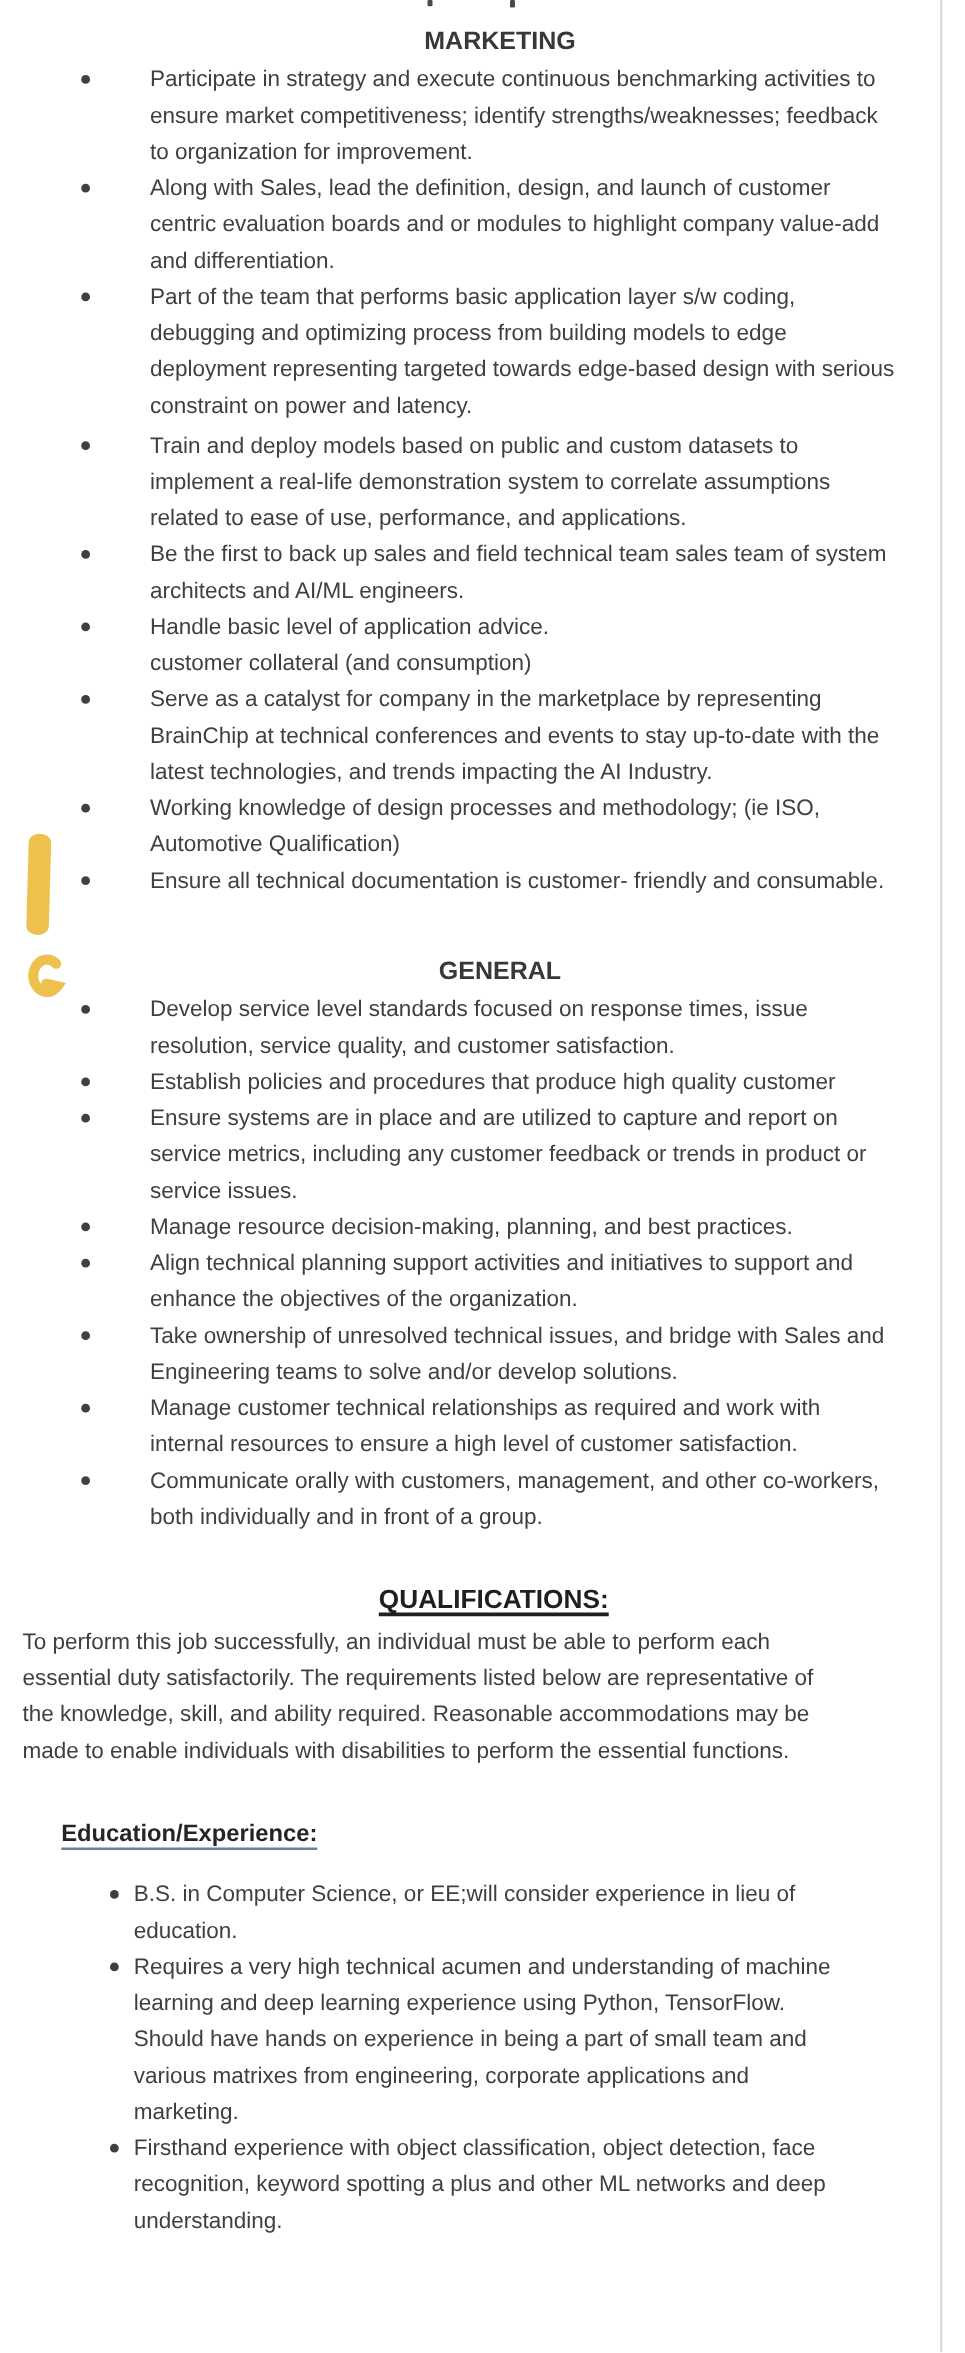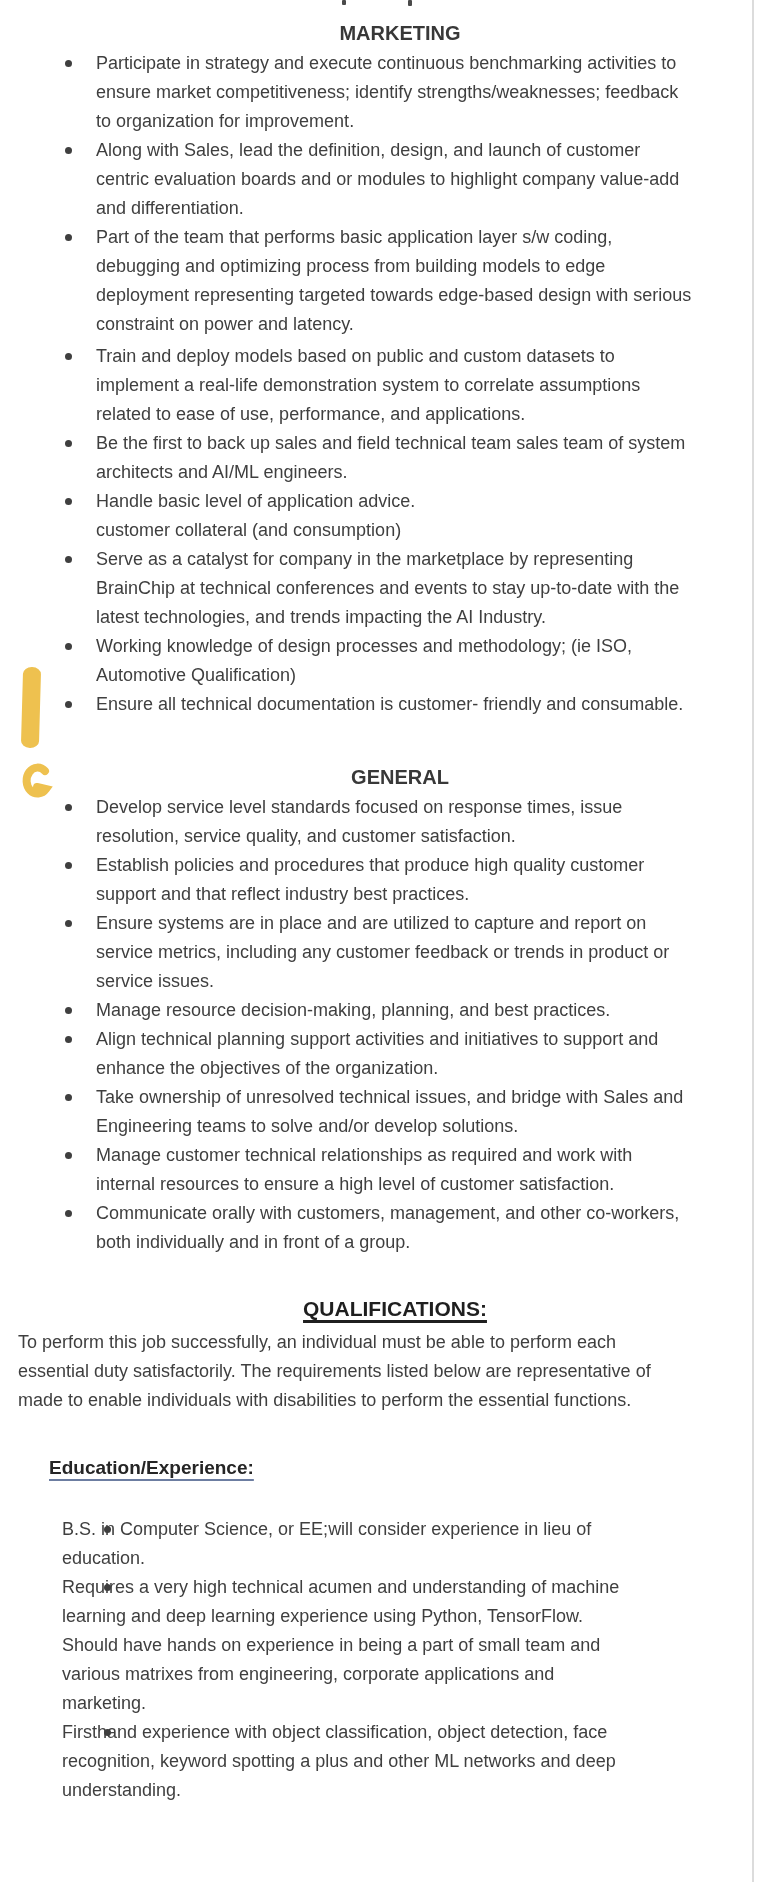--- a/index.html
+++ b/index.html
@@ -30,37 +30,37 @@
   }
   h3.m-marketing{margin-top:20px;}
   h3.m-sales{margin-top:11px;}
   h3.m-general{margin-top:45px;}
   h2.top{
     margin:38px 0 0 18px;padding:0;
     font-size:21px;line-height:28px;font-weight:bold;color:#1f1f1f;
     text-decoration:underline;text-decoration-thickness:2.5px;text-underline-offset:4px;text-align:center;
   }
   h4.sub{
-    margin:40px 0 18px 49px;padding:0;
+    margin:40px 0 4px 49px;padding:0;
     font-size:19px;line-height:26px;font-weight:bold;color:#252525;
     border-bottom:0;display:inline-block;
     text-decoration:underline;text-decoration-color:#6c7da1;text-decoration-thickness:2px;text-underline-offset:5px;
   }
   .hwrap{display:block;}
 
   
   .para{margin:5px 0 0 18px;}
   .para .ln{height:29px;white-space:nowrap;}
 
   
   .bullets{margin-top:3px;}
   .bullets.edu{margin-top:16px;}
   .ln{position:relative;height:29px;white-space:nowrap;}
-  .bullets .ln{padding-left:96px;}
-  .bullets.edu .ln{padding-left:46px;margin-left:16px;}
+  .bullets .ln{padding-left:120px;}
+  .bullets.edu .ln{padding-left:107px;}
   .ln.first::before{
     content:'';position:absolute;left:65px;top:11px;width:7px;height:7px;
     border-radius:50%;background:#3f3f3f;
   }
   .bullets.edu .ln.first::before{left:88px;}
 
   
   .seg{position:relative;display:inline-block;}
   .seg.hl::after{
     content:'';position:absolute;left:-8px;right:-10px;top:22px;height:9px;
@@ -112,38 +112,38 @@
         <div class="ln"><span class="seg">latest technologies, and trends impacting the AI Industry.</span></div>
         <div class="ln first"><span class="seg hl">Working knowledge of design processes and methodology; (ie ISO,</span></div>
         <div class="ln"><span class="seg hl">Automotive Qualification)</span></div>
         <div class="ln first"><span class="seg">Ensure all technical documentation is customer- friendly and consumable.</span></div>
       </div>
       <h3 class="sec m-general">GENERAL</h3>
       <div class="bullets">
         <div class="ln first"><span class="seg hl">Develop service level standards focused on response times, issue</span></div>
         <div class="ln"><span class="seg hl">resolution, service quality, and customer satisfaction.</span></div>
         <div class="ln first"><span class="seg hl">Establish policies and procedures that produce high quality customer</span></div>
-        <div class="ln"><span class="seg hl">support and that reflect industry best practices.</span></div>
         <div class="ln first"><span class="seg">Ensure systems are in place and are utilized to capture and report on</span></div>
         <div class="ln"><span class="seg">service metrics, including any customer feedback or trends in product or</span></div>
         <div class="ln"><span class="seg">service issues.</span></div>
         <div class="ln first"><span class="seg">Manage resource decision-making, planning, and best practices.</span></div>
         <div class="ln first"><span class="seg">Align technical planning support activities and initiatives to support and</span></div>
         <div class="ln"><span class="seg">enhance the objectives of the organization.</span></div>
         <div class="ln first"><span class="seg hl">Take ownership of unresolved technical issues, and bridge with Sales and</span></div>
         <div class="ln"><span class="seg hl">Engineering teams to solve and/or develop solutions.</span></div>
         <div class="ln first"><span class="seg">Manage customer technical relationships as required and work with</span></div>
         <div class="ln"><span class="seg">internal resources to ensure a high level of customer satisfaction.</span></div>
         <div class="ln first"><span class="seg hl">Communicate orally with customers, management, and other co-workers,</span></div>
         <div class="ln"><span class="seg hl">both individually and in front of a group.</span></div>
       </div>
       <h2 class="top">QUALIFICATIONS:</h2>
       <div class="para">
         <div class="ln">To perform this job successfully, an individual must be able to perform each</div>
         <div class="ln">essential duty satisfactorily. The requirements listed below are representative of</div>
+        <div class="ln">the knowledge, skill, and ability required. Reasonable accommodations may be</div>
         <div class="ln">made to enable individuals with disabilities to perform the essential functions.</div>
       </div>
       <div class="hwrap"><h4 class="sub">Education/Experience:</h4></div>
       <div class="bullets edu">
         <div class="ln first"><span class="seg">B.S. in Computer Science, or EE; </span><span class="seg hl">will consider experience in lieu of</span></div>
         <div class="ln"><span class="seg hl">education.</span></div>
         <div class="ln first"><span class="seg">Requires a very high technical acumen and understanding of machine</span></div>
         <div class="ln"><span class="seg">learning and deep learning experience using Python, TensorFlow.</span></div>
         <div class="ln"><span class="seg hl">Should have hands on experience in being a part of small team and</span></div>
         <div class="ln"><span class="seg hl">various matrixes from engineering, corporate applications and</span></div>

